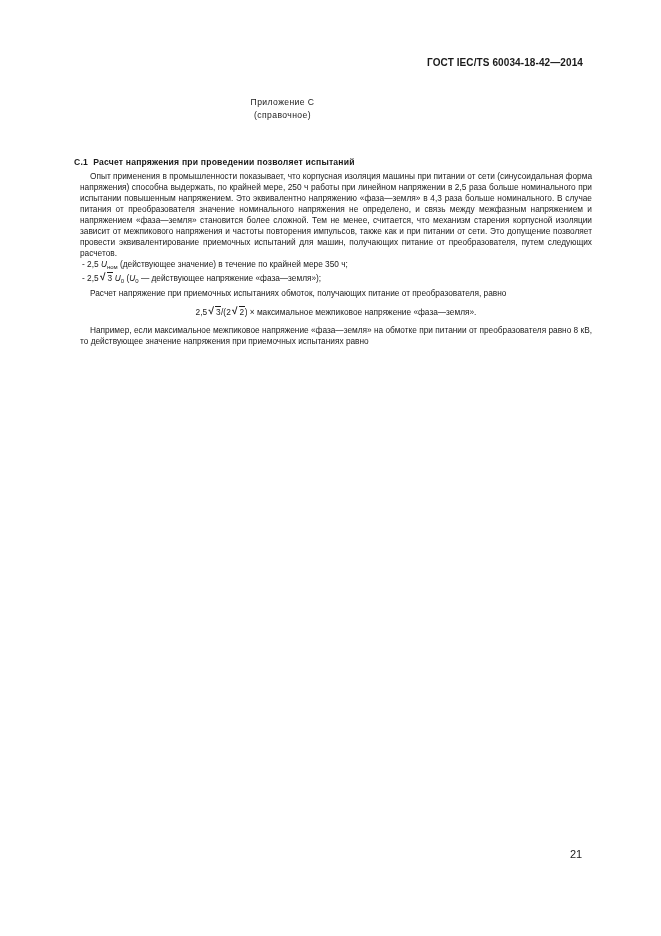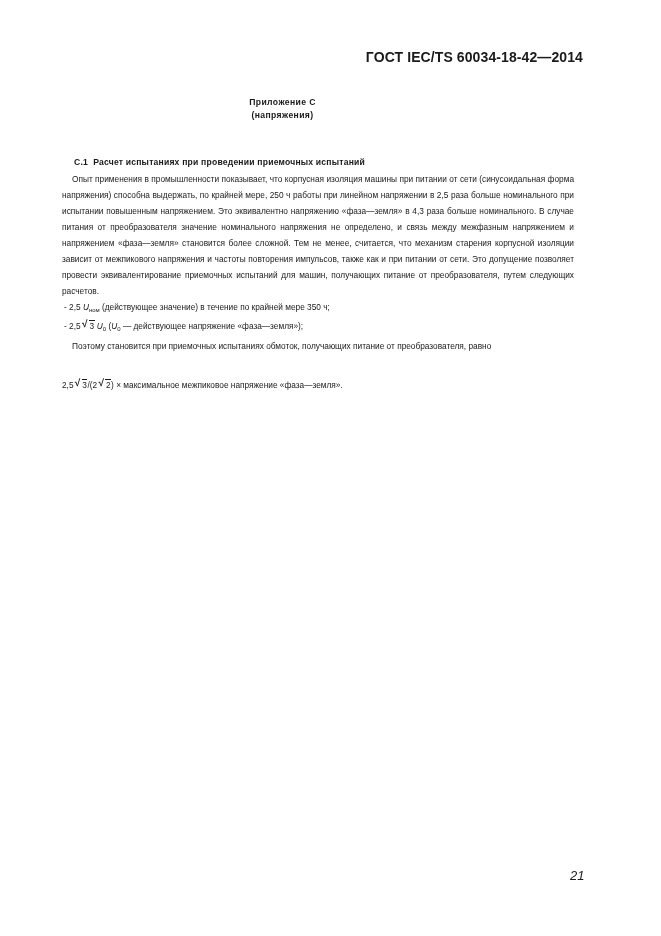--- a/index.html
+++ b/index.html
@@ -1,58 +1,59 @@
 <!DOCTYPE html>
 <html><head>
   <meta charset="utf-8">
   <style>
     html, body { margin: 0; padding: 0; background: #ffffff; }
     body { width: 661px; height: 936px; position: relative; overflow: hidden;
            font-family: "Liberation Sans", sans-serif; color: #1a1a1a; }
-    .hdr { position: absolute; top: 49px; right: 78px; font-size: 14px; font-weight: bold; letter-spacing: 0.1px; }
-    .app-title { position: absolute; top: 96px; left: 0; width: 565px; text-align: center; font-size: 8.6px; font-weight: bold; line-height: 12.5px; letter-spacing: 0.4px; }
+    .hdr { position: absolute; top: 57px; right: 78px; font-size: 10px; font-weight: bold; letter-spacing: 0.1px; }
+    .app-title { position: absolute; top: 96px; left: 0; width: 565px; text-align: center; font-size: 8.6px; font-weight: normal; line-height: 12.5px; letter-spacing: 0.4px; }
     .section { position: absolute; top: 157px; left: 74px; font-size: 8.6px; font-weight: bold; letter-spacing: 0.2px; }
-    .body { position: absolute; top: 171px; left: 62px; width: 512px; font-size: 8.3px; line-height: 16px; }
+    .body { position: absolute; top: 171px; left: 80px; width: 512px; font-size: 8.3px; line-height: 11px; }
     .p { text-align: justify; text-align-last: left; margin: 0; }
     .indent { text-indent: 0; padding-left: 10px; }
     .first { text-indent: 10px; }
     .li { margin: 0; padding-left: 2px; }
-    .formula { margin: 23px 0 7px 0; }
-    .pgnum { position: absolute; top: 868px; left: 570px; font-size: 13px; font-style: italic; }
+    .formula { text-align: center; margin: 8px 0 7px 0; }
+    .pgnum { position: absolute; top: 848px; left: 570px; font-size: 11px; }
     .sqrt { display: inline-block; position: relative; padding-left: 6px; }
     .sqrt::before { content: "√"; position: absolute; left: -1px; top: -2px; font-size: 10px; font-weight: bold; }
     .sqrt > span { border-top: 1px solid #1a1a1a; padding: 0 0.5px; }
     sub { font-size: 6px; vertical-align: -2px; }
     i { font-style: italic; }
   </style>
 </head>
 <body>
 
 <div class="hdr">ГОСТ IEC/TS 60034-18-42—2014</div>
 
 <div class="app-title">
   <div>Приложение С</div>
-  <div>(напряжения)</div>
+  <div>(справочное)</div>
 </div>
 
-<div class="section" style="white-space:pre">С.1  Расчет испытаниях при проведении приемочных испытаний</div>
+<div class="section" style="white-space:pre">С.1  Расчет напряжения при проведении позволяет испытаний</div>
 
 <div class="body">
   <p class="p first">Опыт применения в промышленности показывает, что корпусная изоляция машины при питании от сети (синусоидальная форма напряжения) способна выдержать, по крайней мере, 250 ч работы при линейном напряжении в 2,5 раза больше номинального при испытании повышенным напряжением. Это эквивалентно напряжению «фаза—земля» в 4,3 раза больше номинального. В случае питания от преобразователя значение номинального напряжения не определено, и связь между межфазным напряжением и напряжением «фаза—земля» становится более сложной. Тем не менее, считается, что механизм старения корпусной изоляции зависит от межпикового напряжения и частоты повторения импульсов, также как и при питании от сети. Это допущение позволяет провести эквивалентирование приемочных испытаний для машин, получающих питание от преобразователя, путем следующих расчетов.</p>
 
   <div class="li indent">
     <span>- 2,5 </span><i>U</i><sub>ном</sub><span> (действующее значение) в течение по крайней мере 350 ч;</span>
   </div>
   <div class="li indent">
     <span>- 2,5 </span><span class="sqrt"><span>3</span></span>
     <i>U</i><sub>0</sub><span> (</span><i>U</i><sub>0</sub><span> — действующее напряжение «фаза—земля»);</span>
   </div>
 
-  <p class="p indent" style="margin-top:1px">Поэтому становится при приемочных испытаниях обмоток, получающих питание от преобразователя, равно</p>
+  <p class="p indent" style="margin-top:1px">Расчет напряжение при приемочных испытаниях обмоток, получающих питание от преобразователя, равно</p>
 
   <div class="formula">
     <span>2,5 </span><span class="sqrt"><span>3</span></span><span>/(2 </span><span class="sqrt"><span>2</span></span><span>) × максимальное межпиковое напряжение «фаза—земля».</span>
   </div>
 
+  <p class="p first">Например, если максимальное межпиковое напряжение «фаза—земля» на обмотке при питании от преобразователя равно 8 кВ, то действующее значение напряжения при приемочных испытаниях равно</p>
 
 </div>
 
 <div class="pgnum">21</div>
 
 </body></html>

